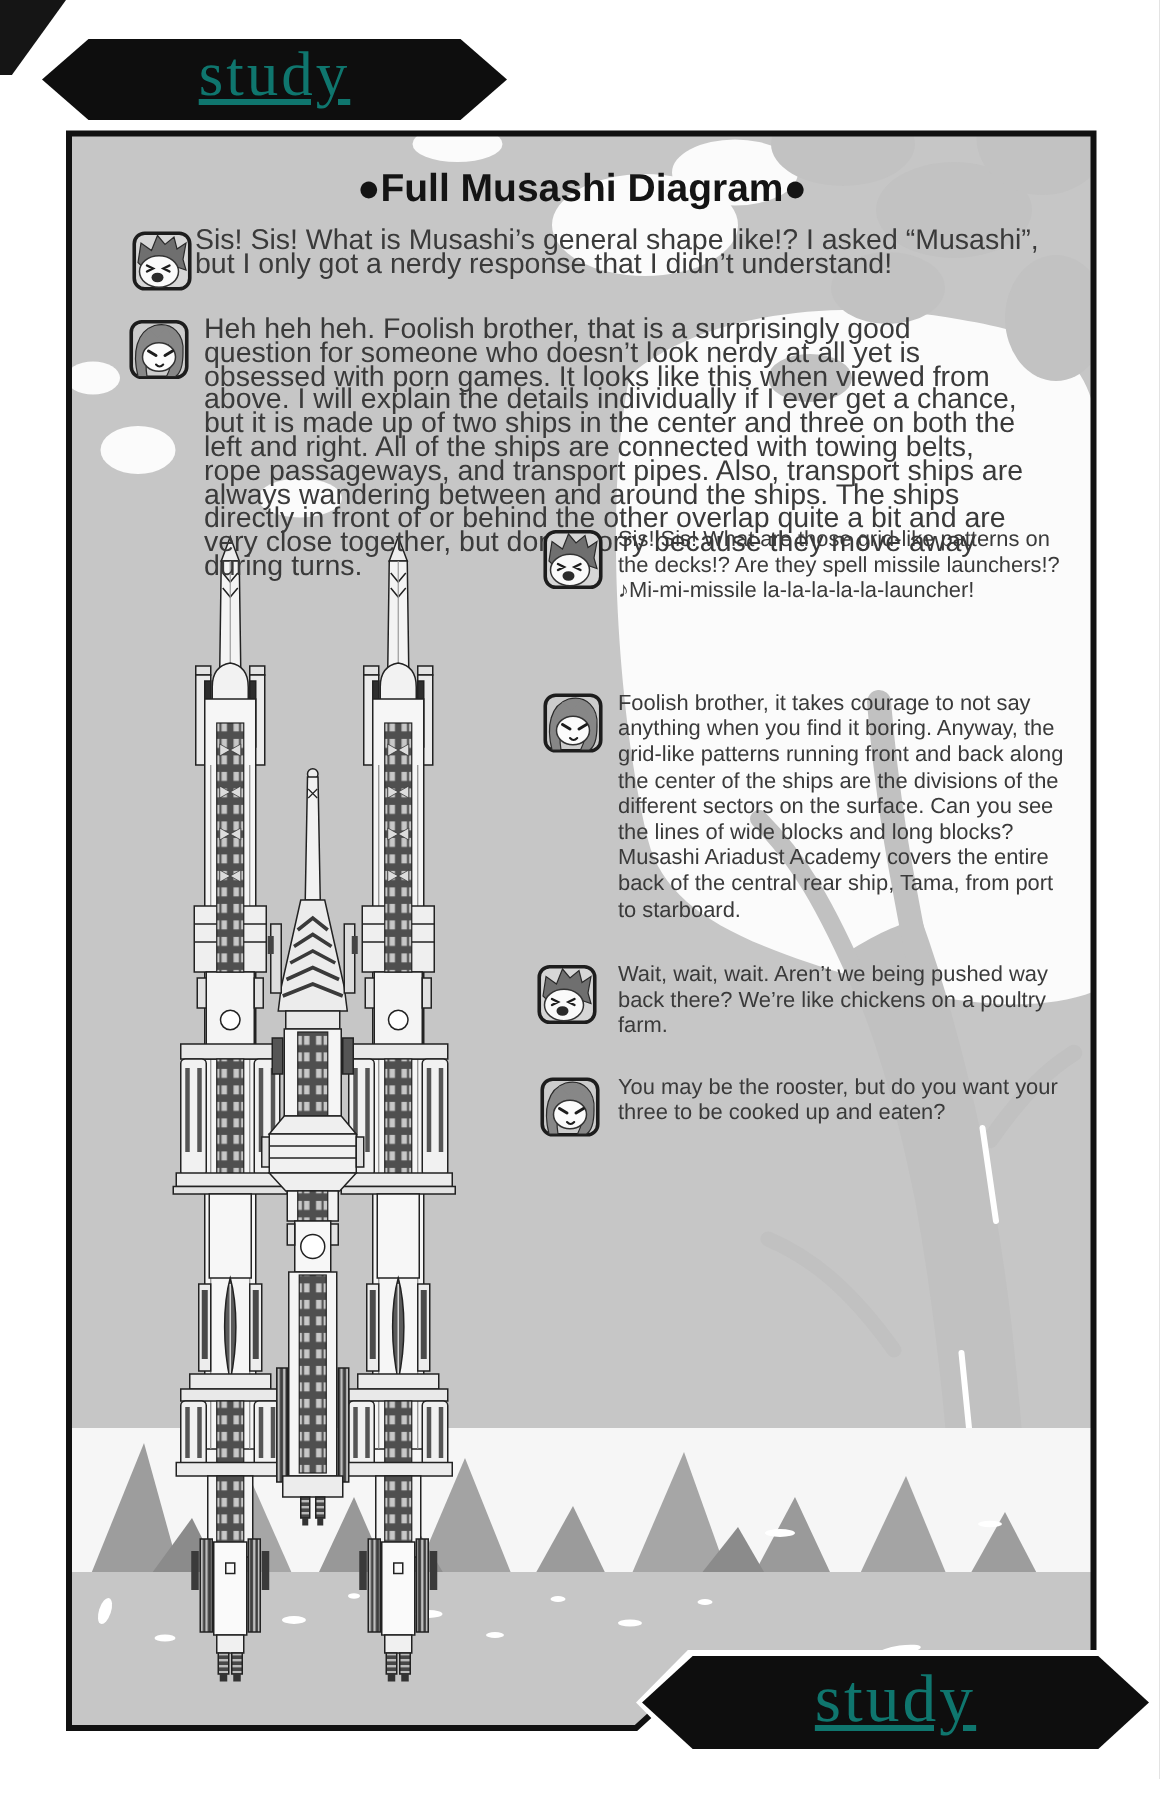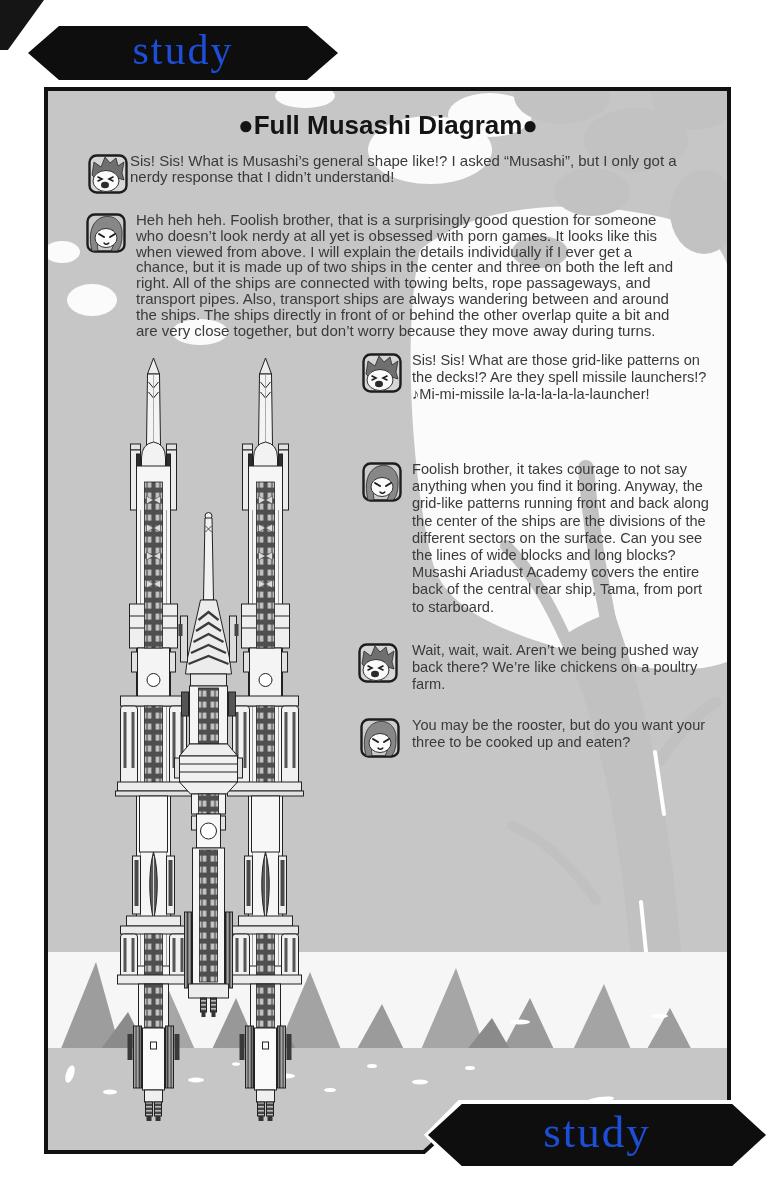--- a/index.html
+++ b/index.html
@@ -11,34 +11,34 @@
   
   .corner-wedge{left:0;top:0;width:44px;height:50px;background:#151515;
     clip-path:polygon(0 0,100% 0,18% 100%,0 100%);}
   
   .banner{display:block;}
   .banner .hex-outer{position:absolute;inset:0;background:#ffffff;
     clip-path:polygon(0 50%,10% 0,90% 0,100% 50%,90% 100%,10% 100%);}
   .banner .hex-inner{position:absolute;inset:4px;background:#0e0e0e;
     clip-path:polygon(0 50%,10% 0,90% 0,100% 50%,90% 100%,10% 100%);}
   .banner .label{position:absolute;inset:0;display:flex;align-items:center;justify-content:center;
-    color:#1d4ed8;font-family:"Liberation Serif","DejaVu Serif",serif;letter-spacing:2px;
-    padding-bottom:6px;}
+    color:#0f766e;font-family:"Liberation Serif","DejaVu Serif",serif;letter-spacing:2px;
+    padding-bottom:6px;text-decoration:underline;}
   .banner-top{left:24px;top:22px;width:318px;height:62px;}
   .banner-top .label{font-size:42px;}
   .banner-bottom{left:424px;top:1100px;width:346px;height:70px;}
   .banner-bottom .label{font-size:45px;}
   
   .page-title{left:46px;top:110px;width:684px;text-align:center;
     font-size:26px;font-weight:700;color:#141414;}
   
   .dlg{position:absolute;}
   .dlg .avatar{position:absolute;left:0;top:1px;width:40px;height:40px;}
   .dlg .txt{position:absolute;top:0;color:#3a3a3a;}
-  .col-left .txt{font-size:15px;line-height:15.8px;}
+  .col-left .txt{font-size:19px;line-height:15.8px;}
   .col-right .txt{font-size:14.6px;line-height:17.2px;}
   .d1{left:88px;top:153px;}  .d1 .txt{left:42px;width:568px;}
   .d2{left:86px;top:212px;}  .d2 .txt{left:50px;width:548px;}
   .d3{left:362px;top:352px;} .d3 .txt{left:50px;width:302px;}
   .d4{left:362px;top:461px;} .d4 .txt{left:50px;width:305px;}
   .d5{left:358px;top:642px;} .d5 .txt{left:54px;width:308px;}
   .d6{left:360px;top:717px;} .d6 .txt{left:52px;width:312px;}
 </style>
 </head>
 <body>

